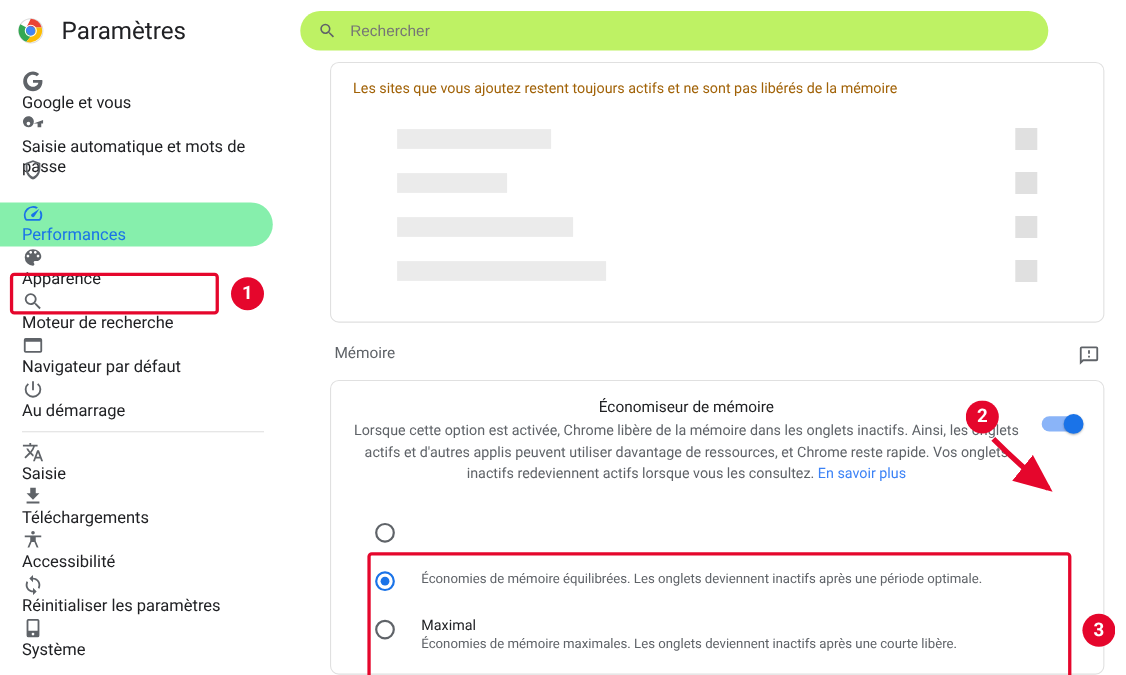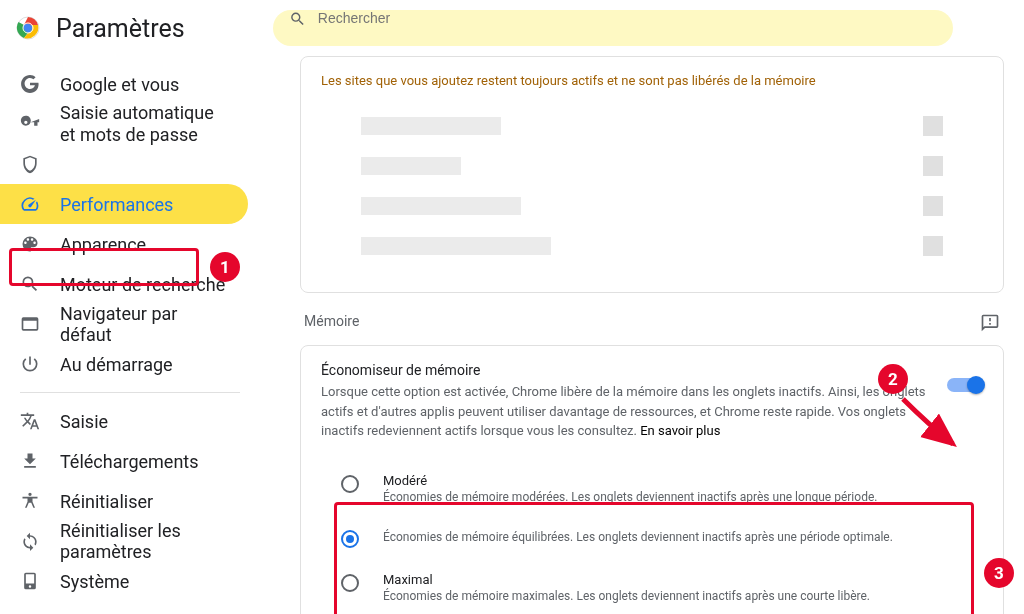--- a/index.html
+++ b/index.html
@@ -17,67 +17,67 @@
     display: flex;
     align-items: center;
     height: 56px;
     padding: 0 16px;
   }
   .chrome-logo {
     width: 24px; height: 24px;
     margin-right: 16px;
   }
   .page-title {
-    font-size: 25px;
+    font-size: 22px;
     font-weight: 400;
     color: #202124;
     flex: 0 0 auto;
-    margin-right: 48px;
+    margin-right: 64px;
   }
   .search-wrap {
     flex: 1;
     max-width: 680px;
-    background: #fef9c3;
+    background: #bef264;
     border-radius: 40px;
     height: 36px;
     display: flex;
-    align-items: flex-start;
+    align-items: center;
     padding: 0 16px;
     margin-left: 40px;
   }
   .search-wrap .sicon { width: 18px; height: 18px; fill: #5f6368; margin-right: 12px; }
   .search-wrap input {
     border: none; background: transparent; outline: none;
     font-size: 14px; color: #5f6368; width: 100%;
   }
   .layout { display: flex; height: calc(614px - 56px); }
   .sidebar {
     width: 260px;
     padding: 8px 0;
     overflow-y: auto;
   }
   .side-item {
     display: flex;
-    align-items: center;
     height: 40px;
     padding: 0 20px;
     border-radius: 0 20px 20px 0;
     cursor: pointer;
     color: #202124;
-    font-size: 18px;
+    font-size: 15px;
     margin-right: 12px;
+    flex-direction: column;
   }
   .side-item .sicon-wrap {
     width: 20px; height: 20px; margin-right: 20px;
     display: flex; align-items: center; justify-content: center;
     color: #5f6368;
   }
   .side-item.active {
     color: #1a73e8;
-    background: #fde047;
+    background: #86efac;
   }
   .side-item.active .sicon-wrap { color: #1a73e8; }
   .side-divider { height: 1px; background: #e0e0e0; margin: 8px 20px 8px 20px; }
   .main {
     flex: 1;
     padding: 0 20px 20px 40px;
     overflow-y: auto;
     position: relative;
   }
   .card {
@@ -102,24 +102,24 @@
     padding: 6px 18px; background: #fff;
     clip-path: inset(50% 0 0 0);
   }
   .section-title-row {
     display: flex; justify-content: space-between;
     margin: 12px 4px 12px 4px;
   }
   .section-title { font-size: 14px; color: #5f6368; }
   .feedback-icon { width: 20px; height: 20px; color: #5f6368; cursor: pointer; }
   .mem-row { display: flex; align-items: flex-start; justify-content: space-between; }
-  .mem-text { flex: 1; padding-right: 20px; }
+  .mem-text { flex: 1; padding-right: 20px; text-align: center; }
   .mem-title { font-size: 14px; color: #202124; margin-bottom: 4px; }
   .mem-desc { font-size: 13px; color: #5f6368; line-height: 1.5; }
-  .mem-desc a { color: #000000; text-decoration: none; }
+  .mem-desc a { color: #3b82f6; text-decoration: none; }
   .toggle {
     width: 36px; height: 14px; background: #8ab4f8; border-radius: 7px;
     position: relative; margin-top: 16px; cursor: pointer;
   }
   .toggle::after {
     content: ''; position: absolute; width: 18px; height: 18px;
     background: #1a73e8; border-radius: 50%; top: -2px; right: -2px;
     box-shadow: 0 1px 2px rgba(0,0,0,0.3);
   }
   .radio-group { margin-top: 16px; padding-top: 4px; }
@@ -262,21 +262,21 @@
           </svg>
         </span>
       <span>Téléchargements</span>
     </div>
     <div class="side-item">
       <span class="sicon-wrap">
           <svg viewBox="0 0 24 24" width="20" height="20">
             <path fill="currentColor" d="M12 2a2 2 0 1 1 0 4 2 2 0 0 1 0-4zm9 5H3v2h6v4l-3 7h2l2.5-6h3L16 20h2l-3-7V9h6V7z"></path>
           </svg>
         </span>
-      <span>Réinitialiser</span>
+      <span>Accessibilité</span>
     </div>
     <div class="side-item">
       <span class="sicon-wrap">
           <svg viewBox="0 0 24 24" width="20" height="20">
             <path fill="currentColor" d="M12 5V2L8 6l4 4V7c3.31 0 6 2.69 6 6 0 1.01-.25 1.97-.7 2.8l1.46 1.46A7.93 7.93 0 0 0 20 13c0-4.42-3.58-8-8-8zm-6 8c0-1.01.25-1.97.7-2.8L5.24 8.74A7.93 7.93 0 0 0 4 13c0 4.42 3.58 8 8 8v3l4-4-4-4v3c-3.31 0-6-2.69-6-6z"></path>
           </svg>
         </span>
       <span>Réinitialiser les paramètres</span>
     </div>
     <div class="side-item">
@@ -324,24 +324,20 @@
           <div class="mem-title">Économiseur de mémoire</div>
           <div class="mem-desc">
             <span>Lorsque cette option est activée, Chrome libère de la mémoire dans les onglets inactifs. Ainsi, les onglets actifs et d'autres applis peuvent utiliser davantage de ressources, et Chrome reste rapide. Vos onglets inactifs redeviennent actifs lorsque vous les consultez. </span><a href="#">En savoir plus</a>
           </div>
         </div>
         <div class="toggle"></div>
       </div>
       <div class="radio-group">
         <div class="radio-row">
           <div class="radio"></div>
-          <div>
-            <div class="radio-label">Modéré</div>
-            <div class="radio-sub">Économies de mémoire modérées. Les onglets deviennent inactifs après une longue période.</div>
-          </div>
         </div>
         <div class="radio-row">
           <div class="radio checked"></div>
           <div>
             <div class="radio-sub">Économies de mémoire équilibrées. Les onglets deviennent inactifs après une période optimale.</div>
           </div>
         </div>
         <div class="radio-row">
           <div class="radio"></div>
           <div>

